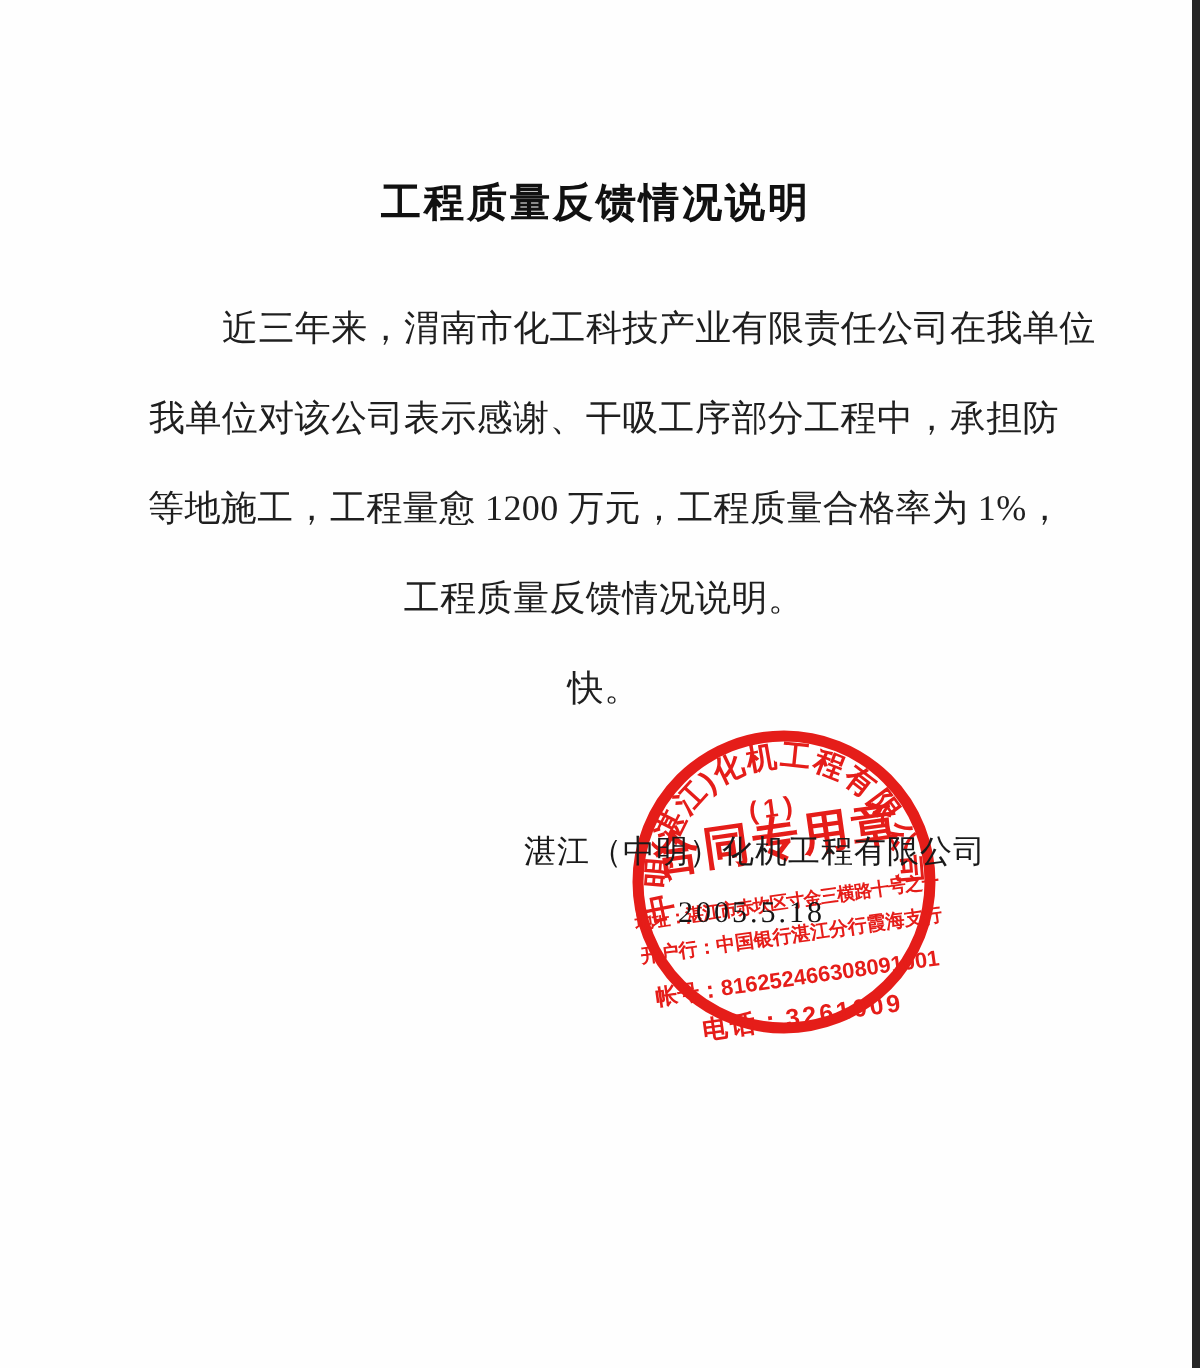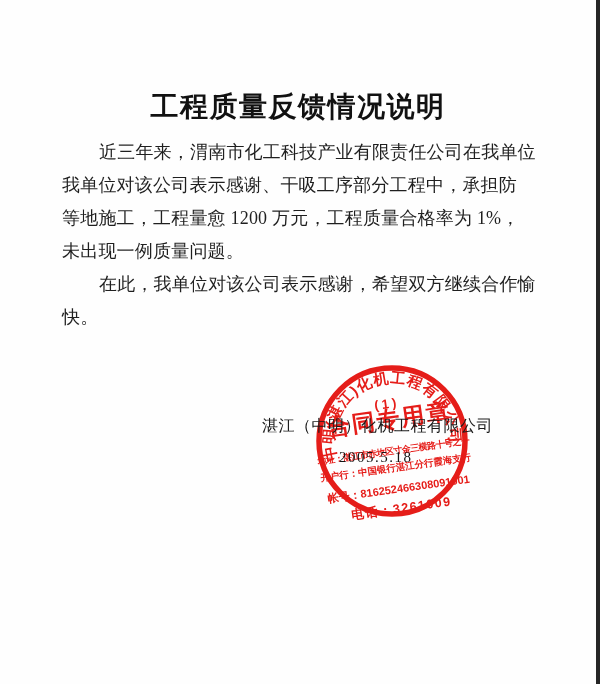--- a/index.html
+++ b/index.html
@@ -26,39 +26,40 @@
     background: #262626;
   }
   .doc-title {
     position: absolute;
     top: 88px;
     left: 0;
     width: 596px;
     margin: 0;
     text-align: center;
     font-family: Liberation Sans, sans-serif;
-    font-size: 28px;
+    font-size: 20px;
     font-weight: bold;
     letter-spacing: 1.5px;
     color: #111111;
   }
   .doc-body {
     position: absolute;
     top: 136px;
     left: 62px;
     width: 480px;
   }
   .doc-body .line {
-    margin: 0;
+    margin: 12px;
     height: 33px;
     line-height: 33px;
     font-size: 18px;
     letter-spacing: 0.2px;
     white-space: nowrap;
     color: #1f1f1f;
+    text-align: center;
   }
   .doc-body .line.indent {
     padding-left: 37px;
   }
   .sig-company {
     position: absolute;
     top: 416px;
     left: 262px;
     font-size: 16px;
     letter-spacing: 0.5px;
@@ -108,22 +109,21 @@
 <div class="page">
 
   <div class="scan-edge"></div>
 
   <h1 class="doc-title">工程质量反馈情况说明</h1>
 
   <div class="doc-body">
     <p class="line indent">近三年来，渭南市化工科技产业有限责任公司在我单位</p>
     <p class="line">我单位对该公司表示感谢、干吸工序部分工程中，承担防</p>
     <p class="line">等地施工，工程量愈 1200 万元，工程质量合格率为 1%，</p>
-    <p class="line">未出现一例质量问题。</p>
-    <p class="line indent">在此，我单位对该公司表示感谢，希望双方继续合作愉</p>
+    <p class="line">工程质量反馈情况说明。</p>
     <p class="line">快。</p>
   </div>
 
   <div class="sig-company">湛江（中明）化机工程有限公司</div>
   <div class="sig-date">2005.5.18</div>
 
   <svg class="seal" width="200" height="200" viewBox="0 0 200 200" aria-hidden="true">
     <defs>
       <path id="arcPath" d="M 45.5,119.8 A 58,58 0 1 1 154.5,119.8" fill="none"></path>
     </defs>

